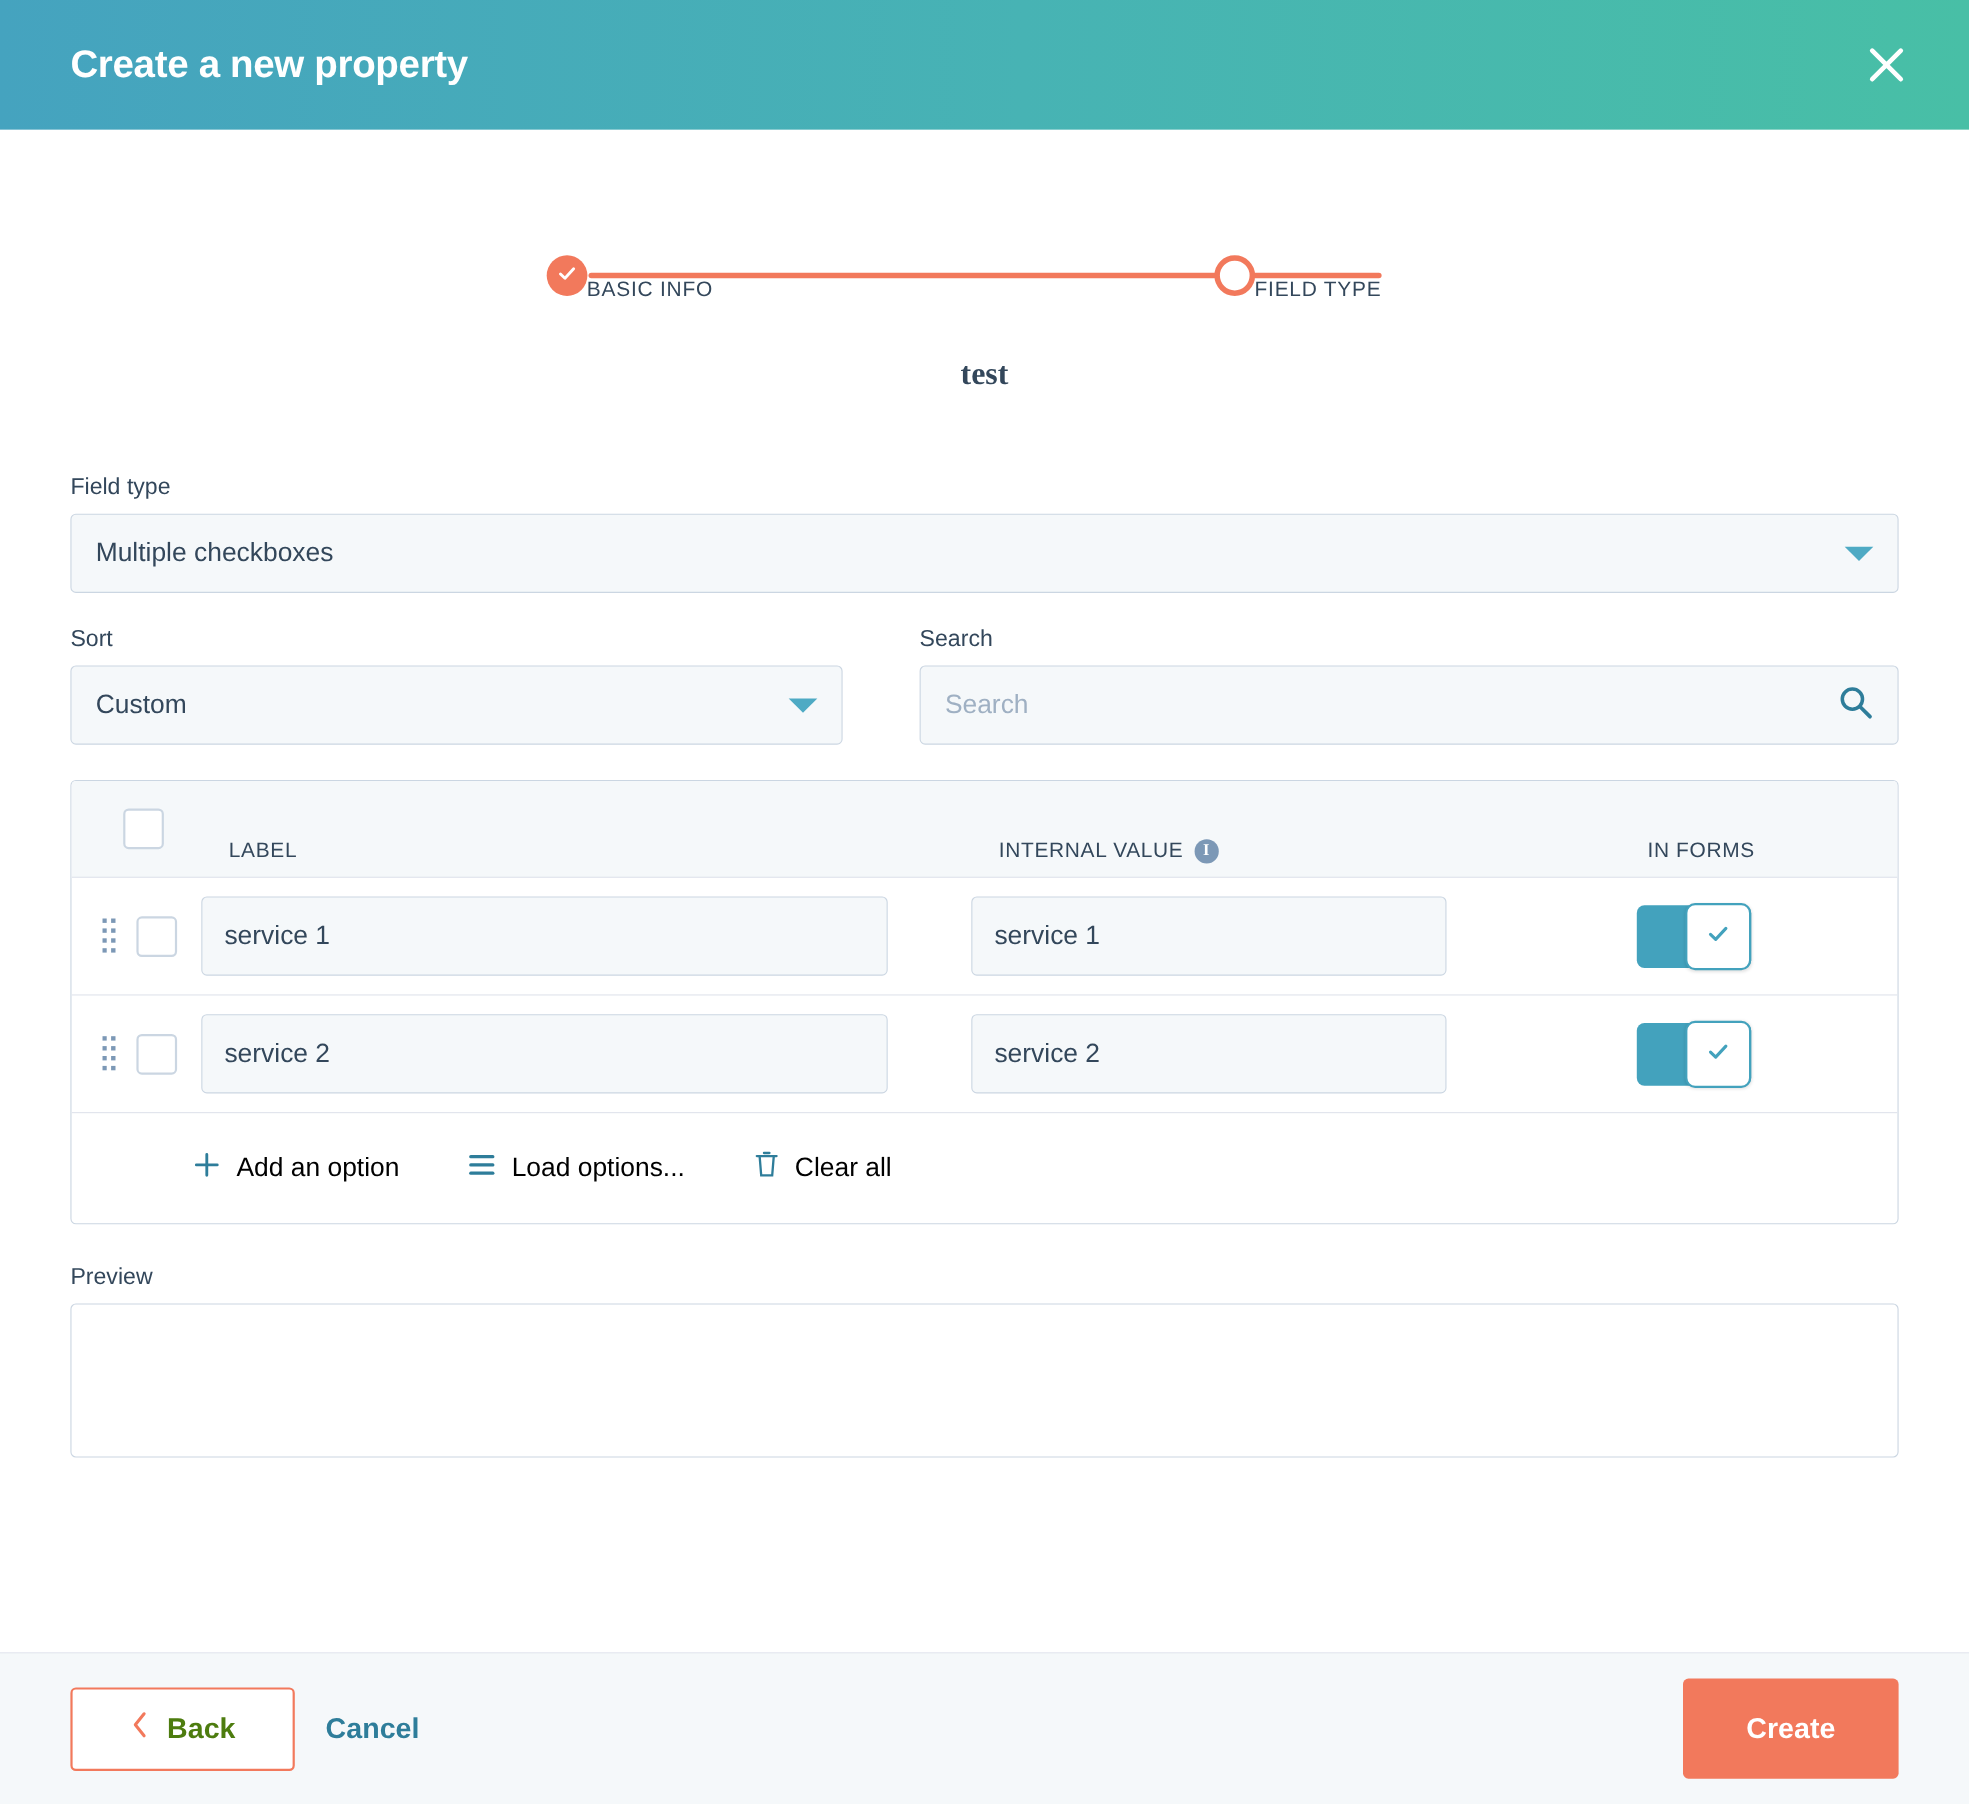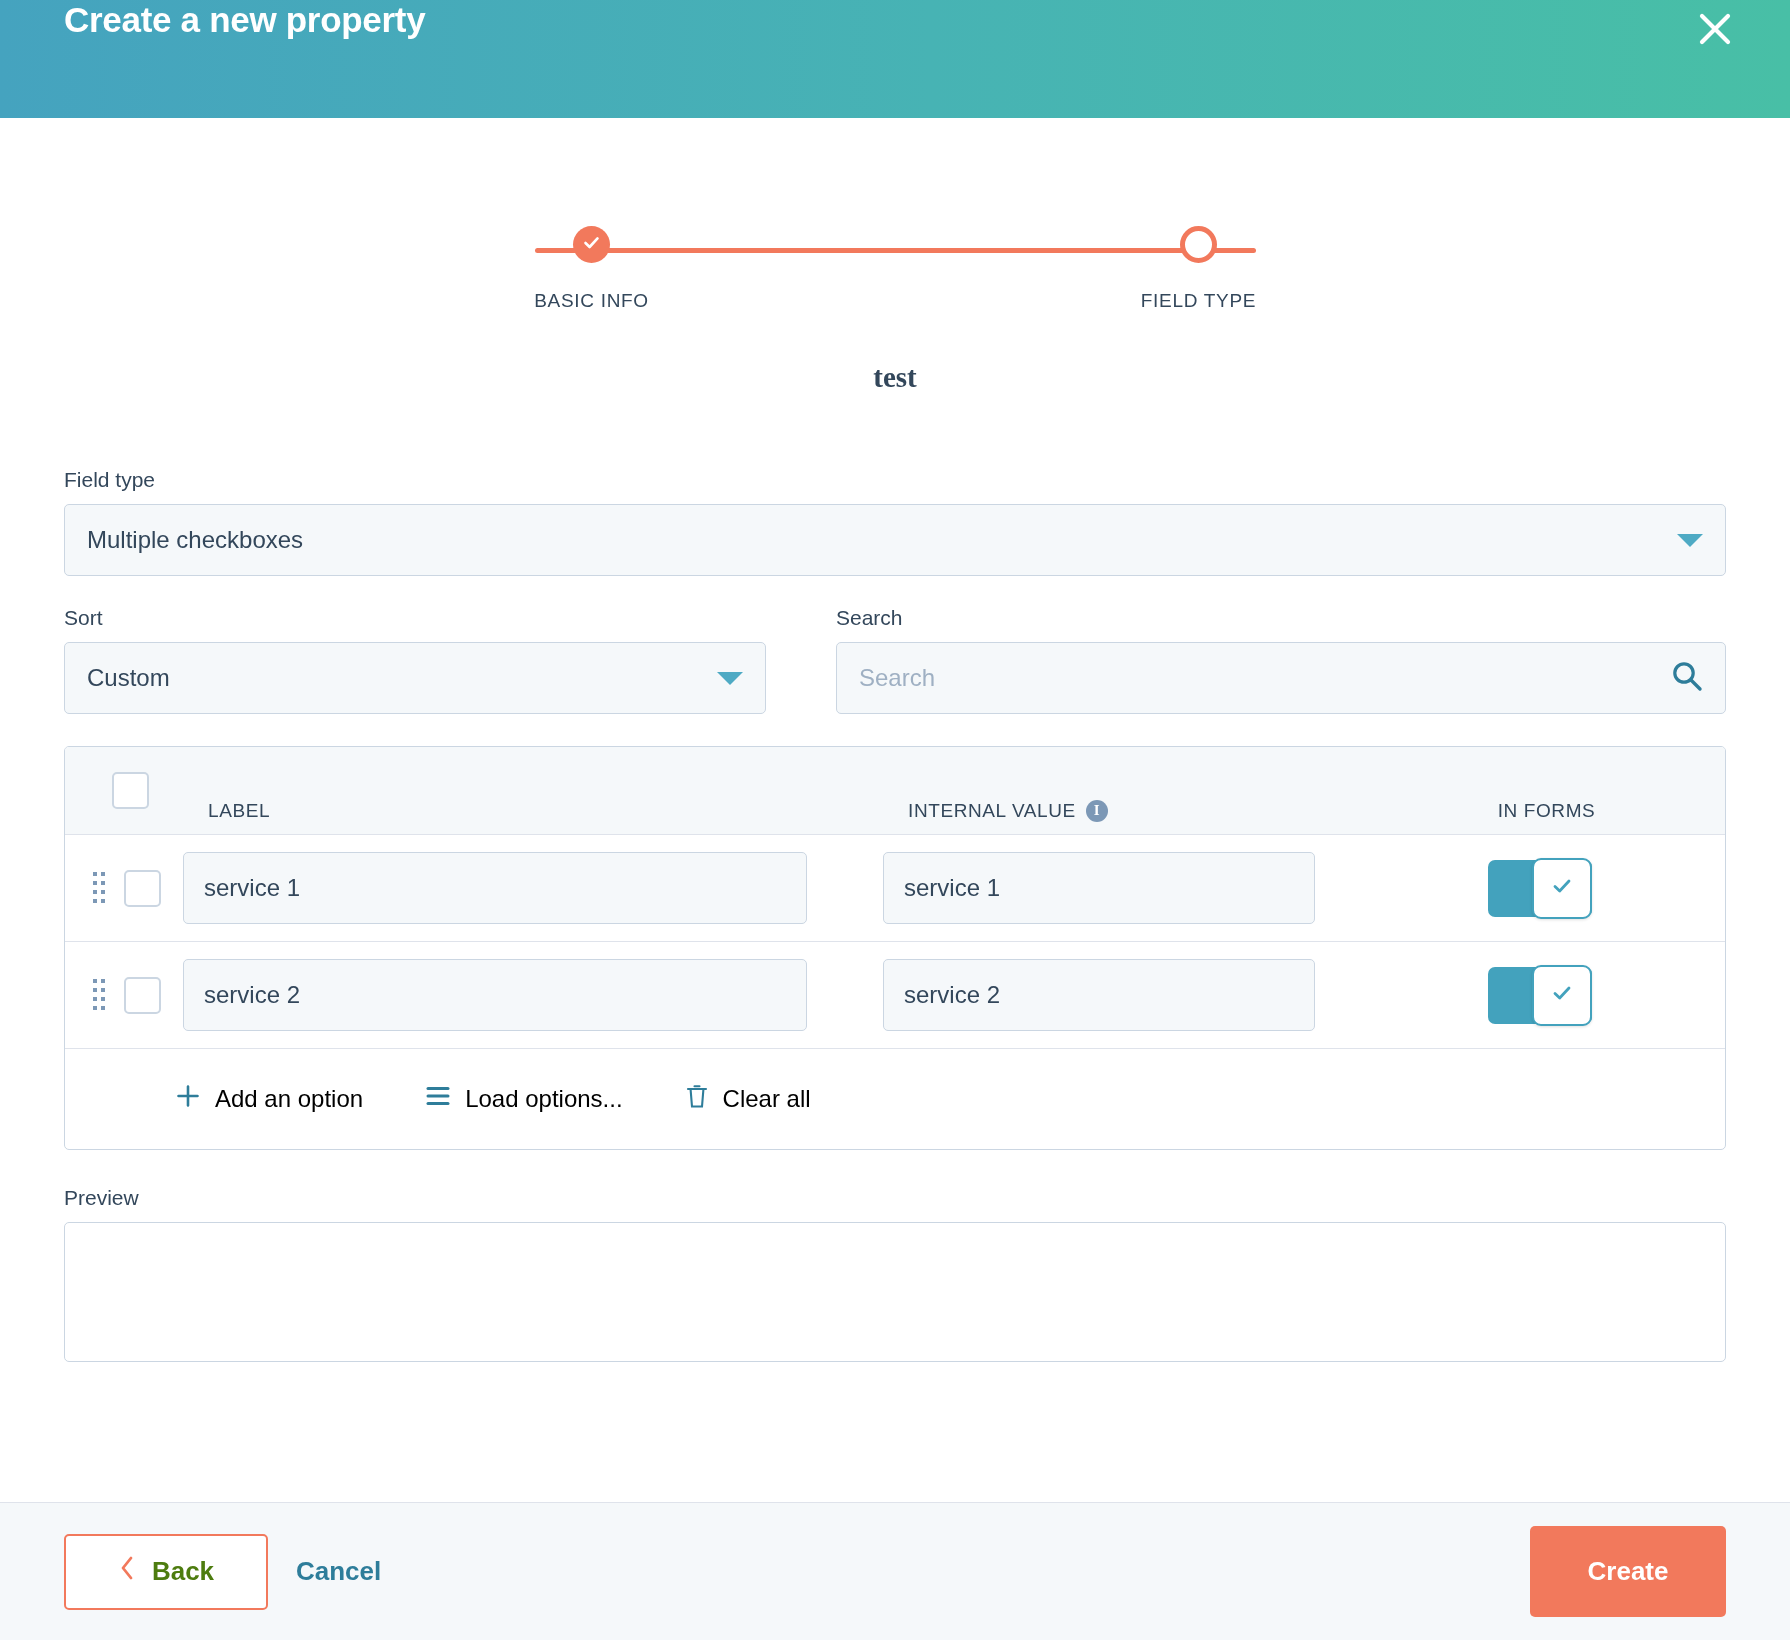--- a/index.html
+++ b/index.html
@@ -9,21 +9,21 @@
     background: #ffffff;
     color: #33475b;
     overflow: hidden;
   }
   .modal { position: relative; width: 1790px; height: 1640px; display: flex; flex-direction: column; background: #fff; }
 
   
   .modal-header {
     height: 118px; flex: 0 0 118px;
     background: linear-gradient(90deg, #45a3bf 0%, #47b3b4 52%, #48bfa6 100%);
-    display: flex; justify-content: space-between;
+    display: flex; align-items: center; justify-content: space-between;
     padding: 0 46px 0 64px;
   }
   .modal-title { color:#fff; font-size: 35px; font-weight: 700; letter-spacing: -0.3px; }
   .close-btn {
     width: 58px; height: 58px; display:flex; align-items:center; justify-content:center;
     background: transparent; border: none; cursor: pointer;
   }
   .close-btn svg { display:block; }
 
   
@@ -33,21 +33,21 @@
   }
 
   
   .stepper { margin-top: 108px; display:flex; justify-content:center; }
   .stepper-inner { position: relative; width: 797px; }
   .stepper-track {
     position:absolute; left: 38px; right: 38px; top: 22px; height: 5px;
     background: #f2795c; border-radius: 3px;
   }
   .step-row { display:flex; justify-content: space-between; position: relative; }
-  .step { width: 190px; display:flex; flex-direction: column; align-items: center; position: relative; }
+  .step { width: 190px; display:flex; align-items: center; position: relative; }
   .step-circle {
     width: 37px; height: 37px; border-radius: 50%;
     display:flex; align-items:center; justify-content:center;
     position: relative; z-index: 2;
   }
   .step-circle.done { background:#f2795c; }
   .step-circle.todo { background:#ffffff; border: 5px solid #f2795c; }
   .step-label {
     margin-top: 27px; font-size: 19px; letter-spacing: 0.7px;
     color:#33475b; text-transform: uppercase; white-space: nowrap;

